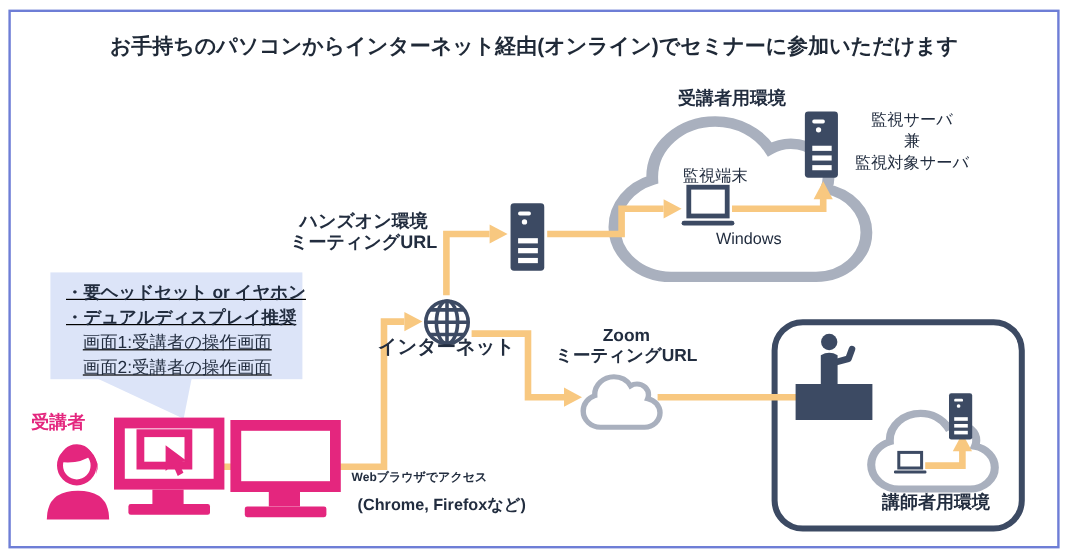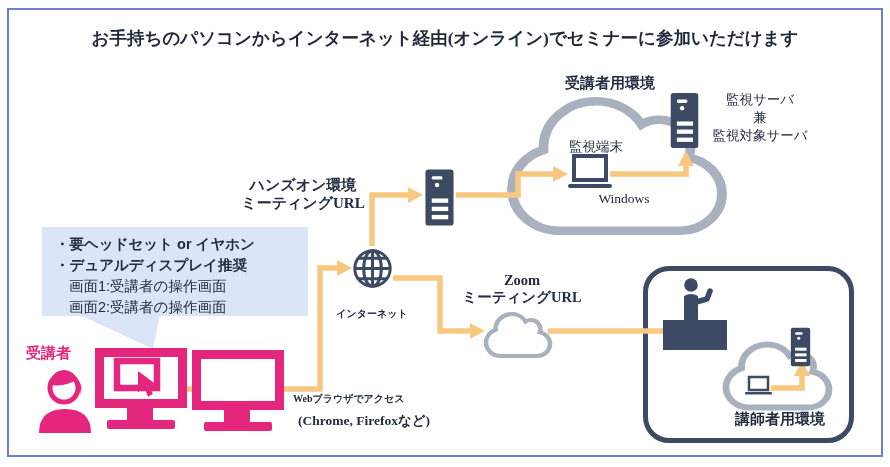--- a/index.html
+++ b/index.html
@@ -4,29 +4,29 @@
 <style>
   html,body{margin:0;padding:0;background:#ffffff;}
   .stage{
     position:relative;width:890px;height:467px;background:#ffffff;
     font-family:"Liberation Sans",sans-serif;overflow:hidden;
   }
   .frame{
     position:absolute;left:7px;top:8px;right:7px;bottom:10px;
     border:2px solid #6E7ED6;pointer-events:none;z-index:0;
   }
-  .lbl{position:absolute;color:#222d3f;white-space:nowrap;z-index:6;line-height:1.2;font-family:Liberation Serif, serif;}
+  .lbl{position:absolute;color:#222d3f;white-space:nowrap;z-index:6;line-height:1.2;}
   .b{font-weight:bold;}
   .c{text-align:center;}
   .pink{color:#E4267E;}
   svg.abs{position:absolute;overflow:visible;}
   .z1{z-index:1}.z2{z-index:2}.z3{z-index:3}.z4{z-index:4}
   .note-bubble{
-    position:absolute;left:42px;top:227px;width:266px;height:89px;
-    background:#DCE4F8;z-index:1;box-sizing:border-box;padding:7px 0 0 13px;
+    position:absolute;left:42px;top:227px;width:210px;height:89px;
+    background:#DCE4F8;z-index:1;box-sizing:border-box;padding:7px 0 0 13px;text-decoration:underline;
   }
   .note-line{font-size:14.5px;line-height:21px;color:#222d3f;white-space:nowrap;}
   .note-indent{padding-left:14px;}
   .instructor-box{
     position:absolute;left:643px;top:266px;width:211px;height:177px;
     border:5px solid #3C4A63;border-radius:26px;box-sizing:border-box;
     background:transparent;z-index:2;
   }
 </style>
 </head>
@@ -115,21 +115,21 @@
   <svg class="abs z4" style="left:352px;top:248px;" width="41" height="41" viewBox="0 0 44 44">
     <g stroke="#3C4A63" stroke-width="3.2" fill="none">
       <circle cx="22" cy="22" r="19" fill="#ffffff"></circle>
       <line x1="3" y1="22" x2="41" y2="22"></line>
       <line x1="6.5" y1="11" x2="37.5" y2="11"></line>
       <line x1="6.5" y1="33" x2="37.5" y2="33"></line>
       <line x1="22" y1="3" x2="22" y2="41"></line>
       <ellipse cx="22" cy="22" rx="9.5" ry="19"></ellipse>
     </g>
   </svg>
-  <div class="lbl b c" style="left:311px;top:308px;width:122px;font-size:10px;">インターネット</div>
+  <div class="lbl b c" style="left:311px;top:280px;width:122px;font-size:16px;">インターネット</div>
 
   <div class="lbl b pink" style="left:26px;top:344px;font-size:15px;">受講者</div>
 
   <svg class="abs z4" style="left:37px;top:371px;" width="56" height="62" viewBox="0 0 56 62">
     <circle cx="27" cy="17" r="14" fill="#ffffff" stroke="#E4267E" stroke-width="5"></circle>
     <path d="M13 14 A14 14 0 0 1 40 8 Q30 16 13 14 Z" fill="#E4267E"></path>
     <path d="M40 8 Q47 15 43 24 Q45 15 38 11 Z" fill="#E4267E"></path>
     <path d="M2 62 Q2 38 28 38 Q54 38 54 62 Z" fill="#E4267E"></path>
   </svg>
 

